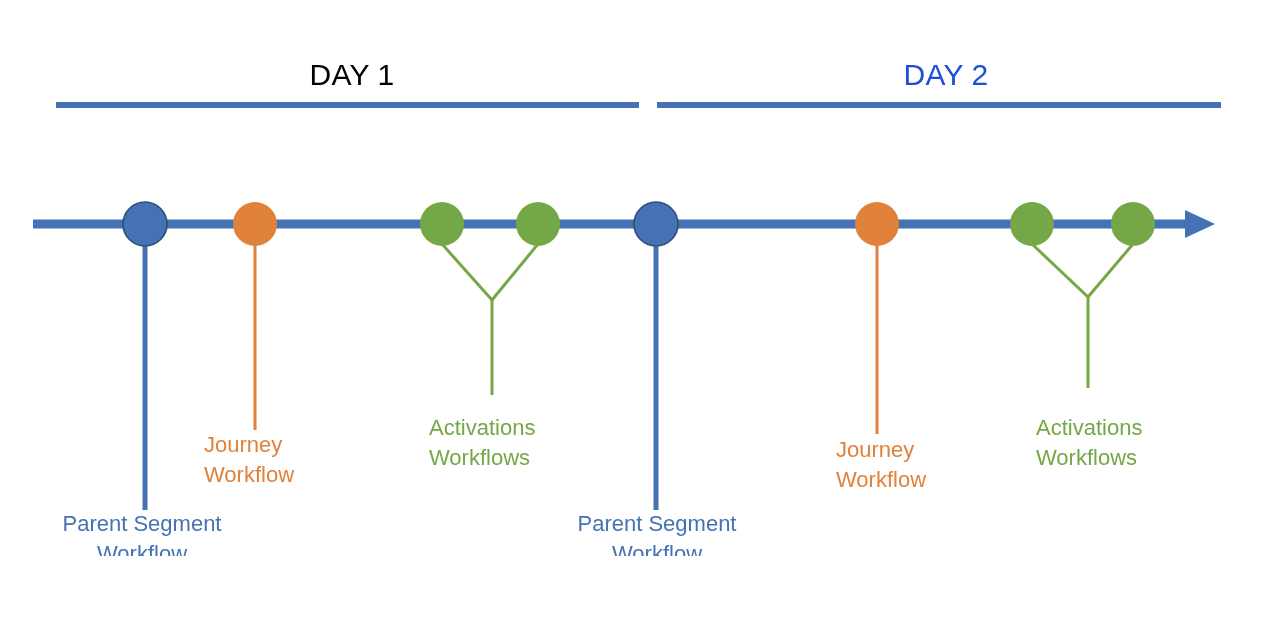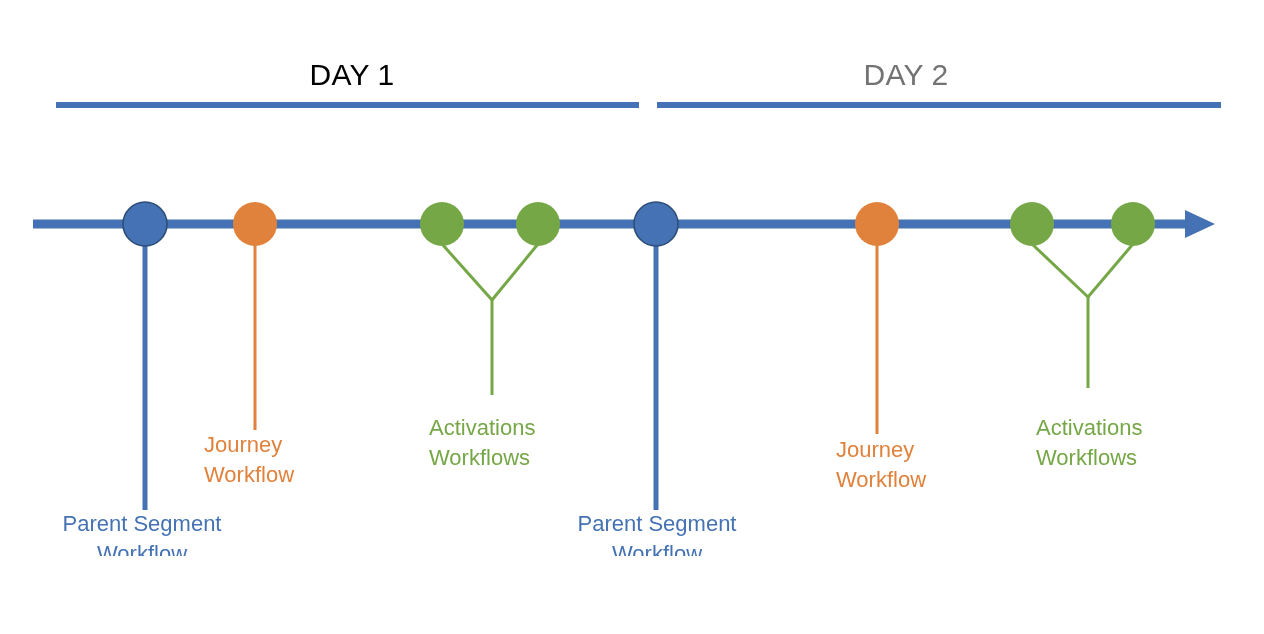--- a/index.html
+++ b/index.html
@@ -85,21 +85,21 @@
         <circle cx="442" cy="224" r="22" fill="#76A747"></circle>
         <circle cx="538" cy="224" r="22" fill="#76A747"></circle>
         <circle cx="656" cy="224" r="22" fill="#4472B4" stroke="#2E4E78" stroke-width="1.6"></circle>
         <circle cx="877" cy="224" r="22" fill="#E1823C"></circle>
         <circle cx="1032" cy="224" r="22" fill="#76A747"></circle>
         <circle cx="1133" cy="224" r="22" fill="#76A747"></circle>
       </g>
   </svg>
 
   <div id="day-label-0" class="day-label" style="left: 202px; top: 58px; width: 300px; color: rgb(0, 0, 0);">DAY 1</div>
-  <div id="day-label-1" class="day-label" style="left: 756px; top: 58px; width: 300px; color: #737373;">DAY 2</div>
+  <div id="day-label-1" class="day-label" style="left: 796px; top: 58px; width: 300px; color: #1d4ed8;">DAY 2</div>
 
   <div id="labels-layer">
       <div class="node-label" style="color: rgb(68, 114, 180); top: 509px; left: -18px; width: 320px;">
         <span class="lbl-line">Parent Segment</span>
         <span class="lbl-line">Workflow</span>
       </div>
       <div class="node-label left" style="color: rgb(225, 130, 60); top: 430px; left: 204px;">
         <span class="lbl-line">Journey</span>
         <span class="lbl-line">Workflow</span>
       </div>

